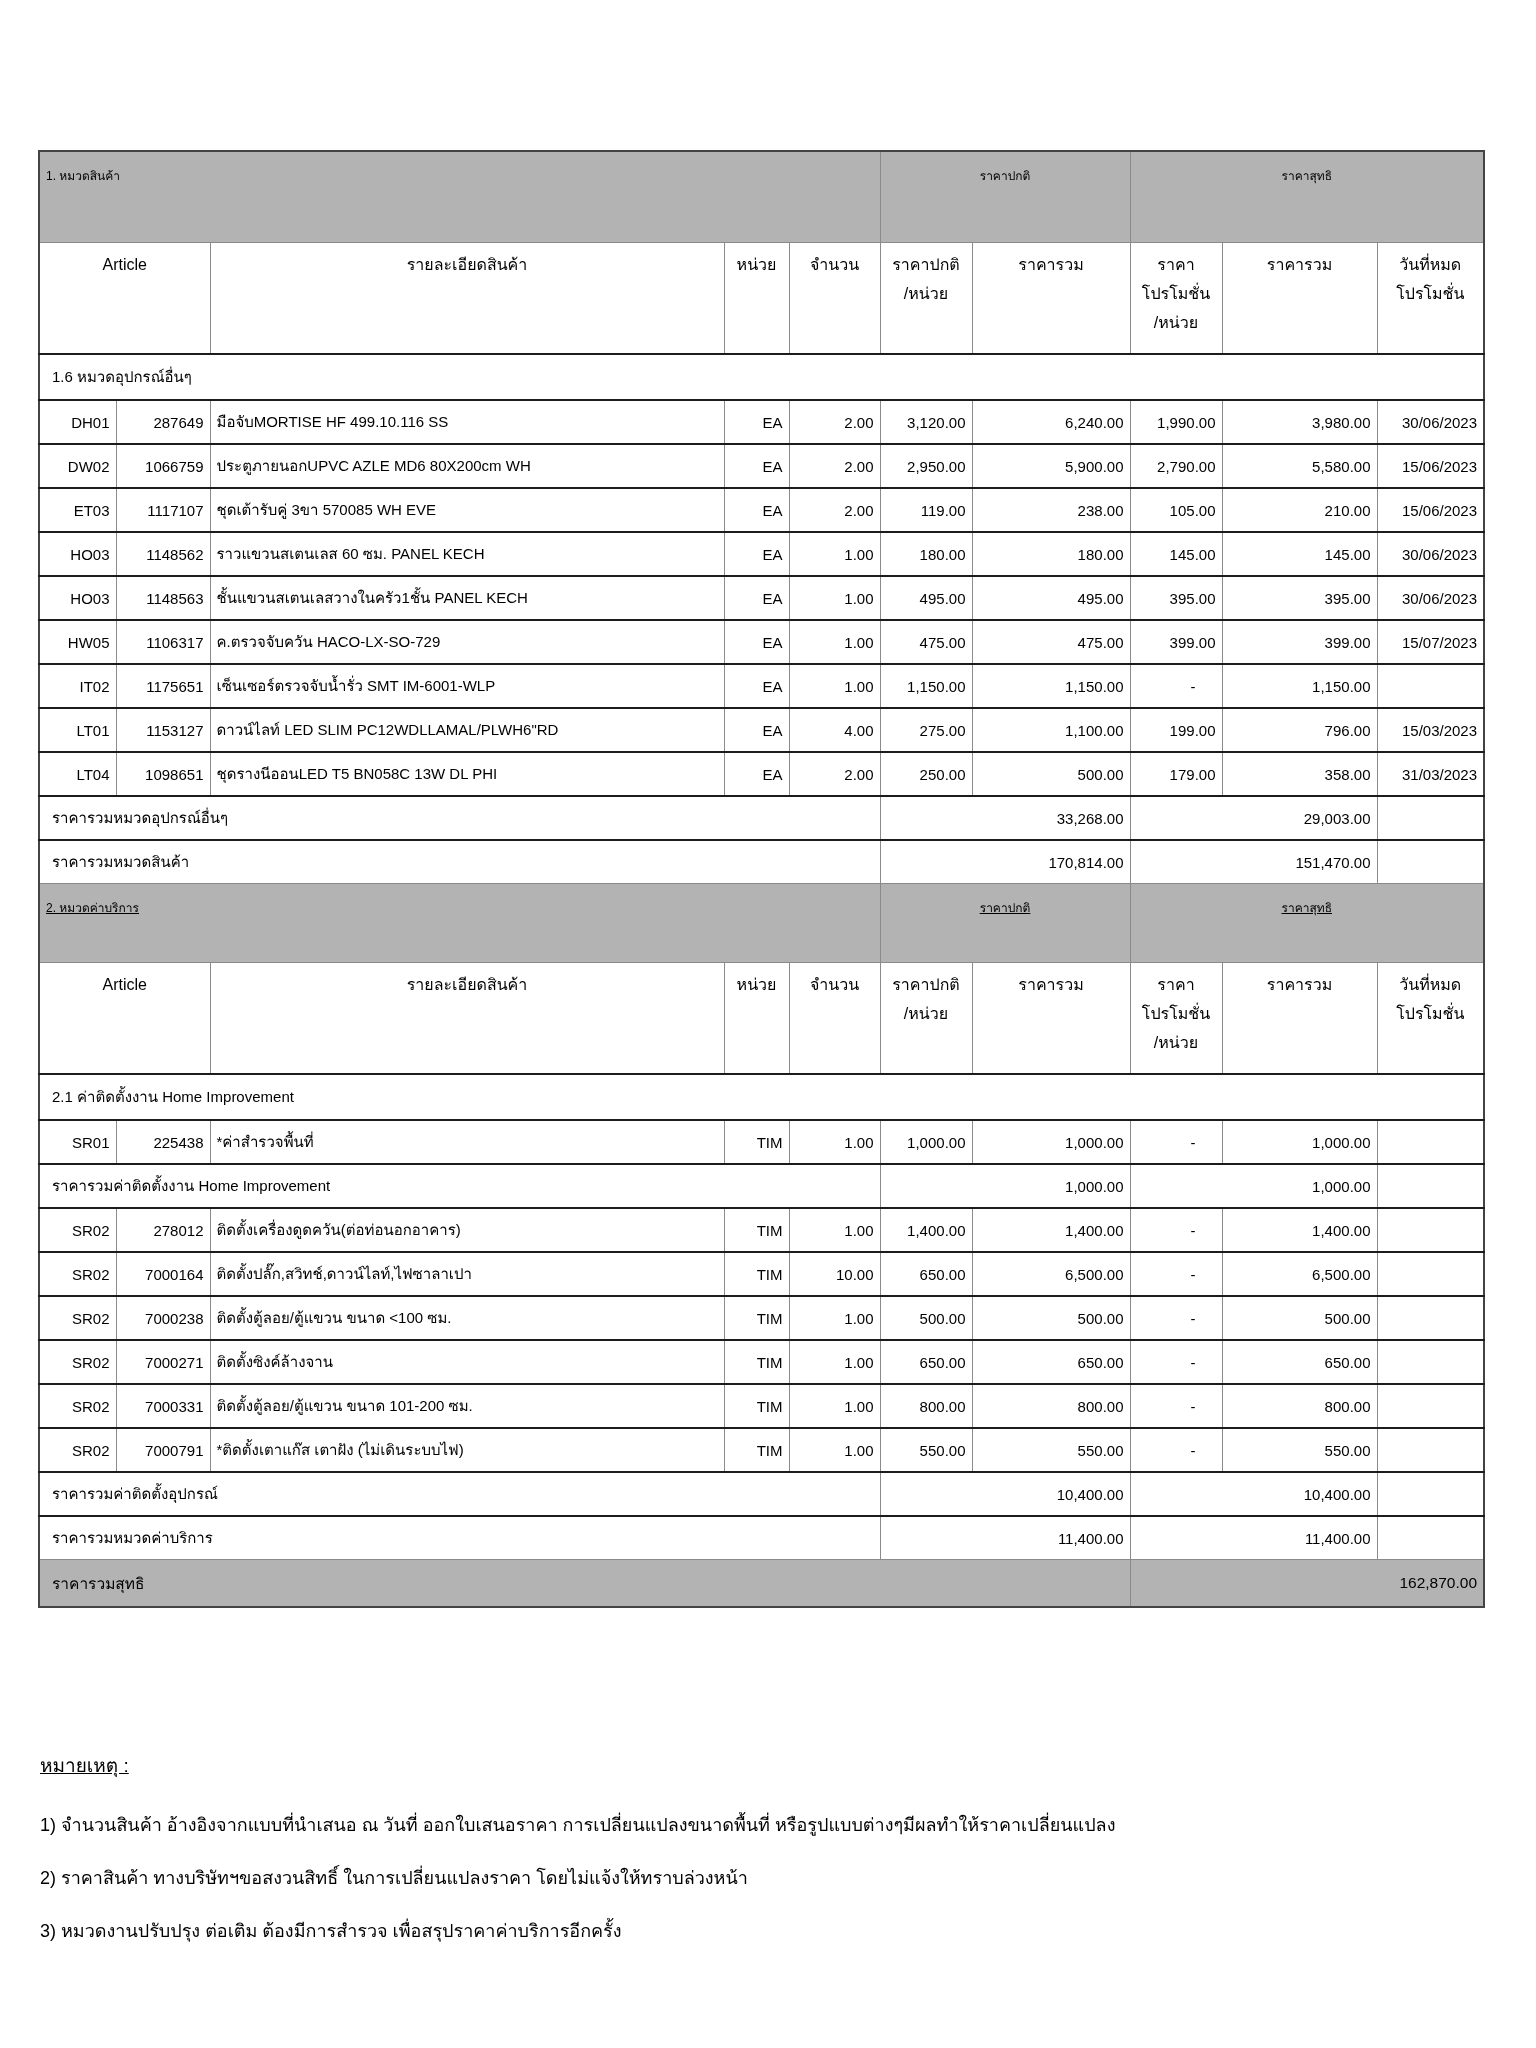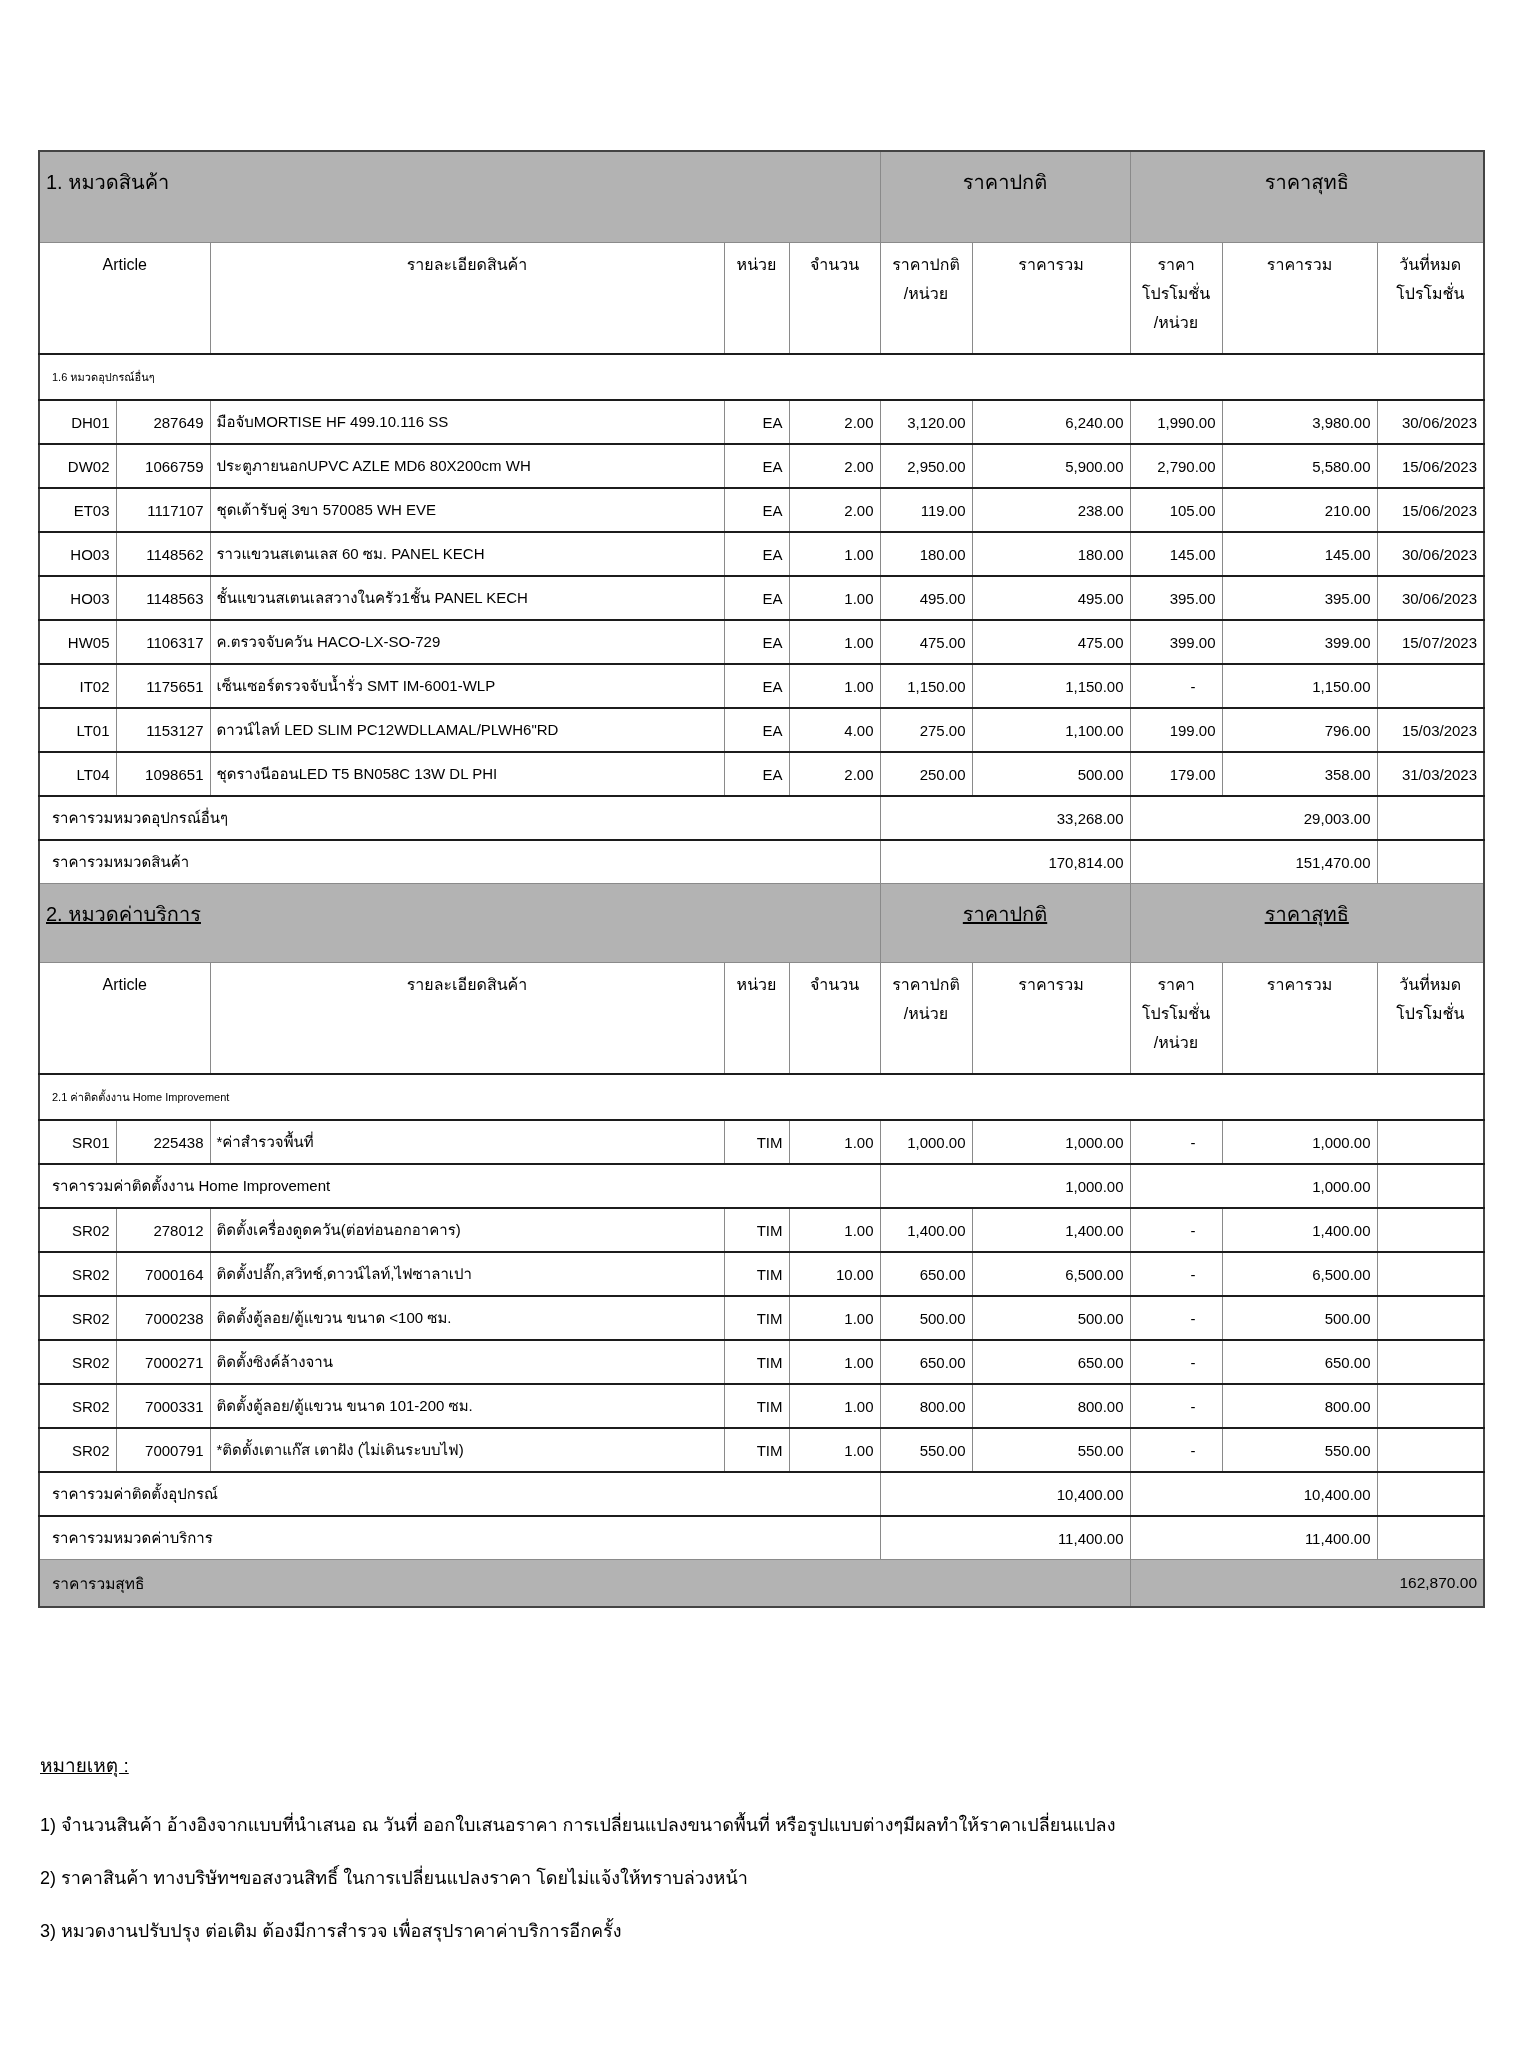--- a/index.html
+++ b/index.html
@@ -12,33 +12,33 @@
     border-collapse:collapse;table-layout:fixed;
     width:1445px;margin:150px 0 0 38px;
     border:2px solid #444;
   }
   td{
     border:1px solid #8a8a8a;
     font-size:15px;padding:2px 6px;overflow:hidden;white-space:nowrap;
     background:#fff;
   }
   
-  tr.band td{background:#b3b3b3;vertical-align:top;padding-top:14px;font-size:20px;}
+  tr.band td{background:#b3b3b3;vertical-align:top;padding-top:14px;font-size:12px;}
   tr.band td.bc{text-align:center;}
   tr.band1 td{height:74px;}
   tr.band2 td{height:62px;text-decoration:underline;}
   
   tr.colhead td{
     height:100px;vertical-align:top;text-align:center;padding-top:8px;
     font-size:16px;white-space:pre-line;line-height:1.8;
     border-bottom:2.5px solid #1c1c1c;
     margin-top:12px;
   }
   
-  tr.sub td{height:40px;text-align:left;padding-left:12px;font-size:11px;
+  tr.sub td{height:40px;text-align:left;padding-left:12px;font-size:15px;
     border-top:2.5px solid #1c1c1c;border-bottom:2.5px solid #1c1c1c;}
   
   tr.item td{height:38px;border-top:2.5px solid #1c1c1c;border-bottom:2.5px solid #1c1c1c;}
   
   tr.total td{height:38px;padding-left:12px;border-top:2.5px solid #1c1c1c;}
   tr.total td.r{padding-left:6px;}
   
   tr.grand td{background:#b3b3b3;height:42px;padding-left:12px;font-size:15.5px;}
   tr.grand td.r{padding-left:6px;}
   .c{text-align:right;}

